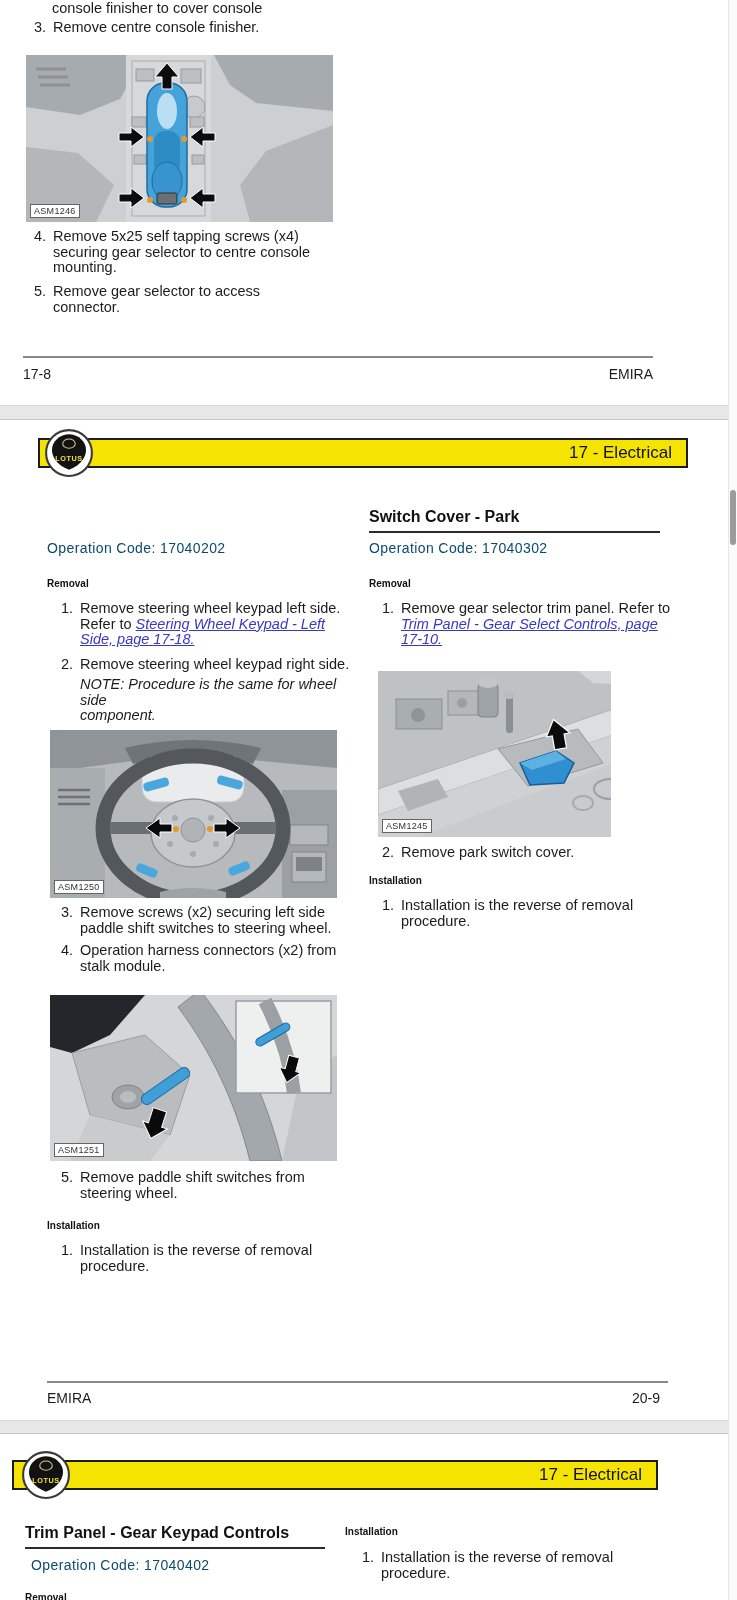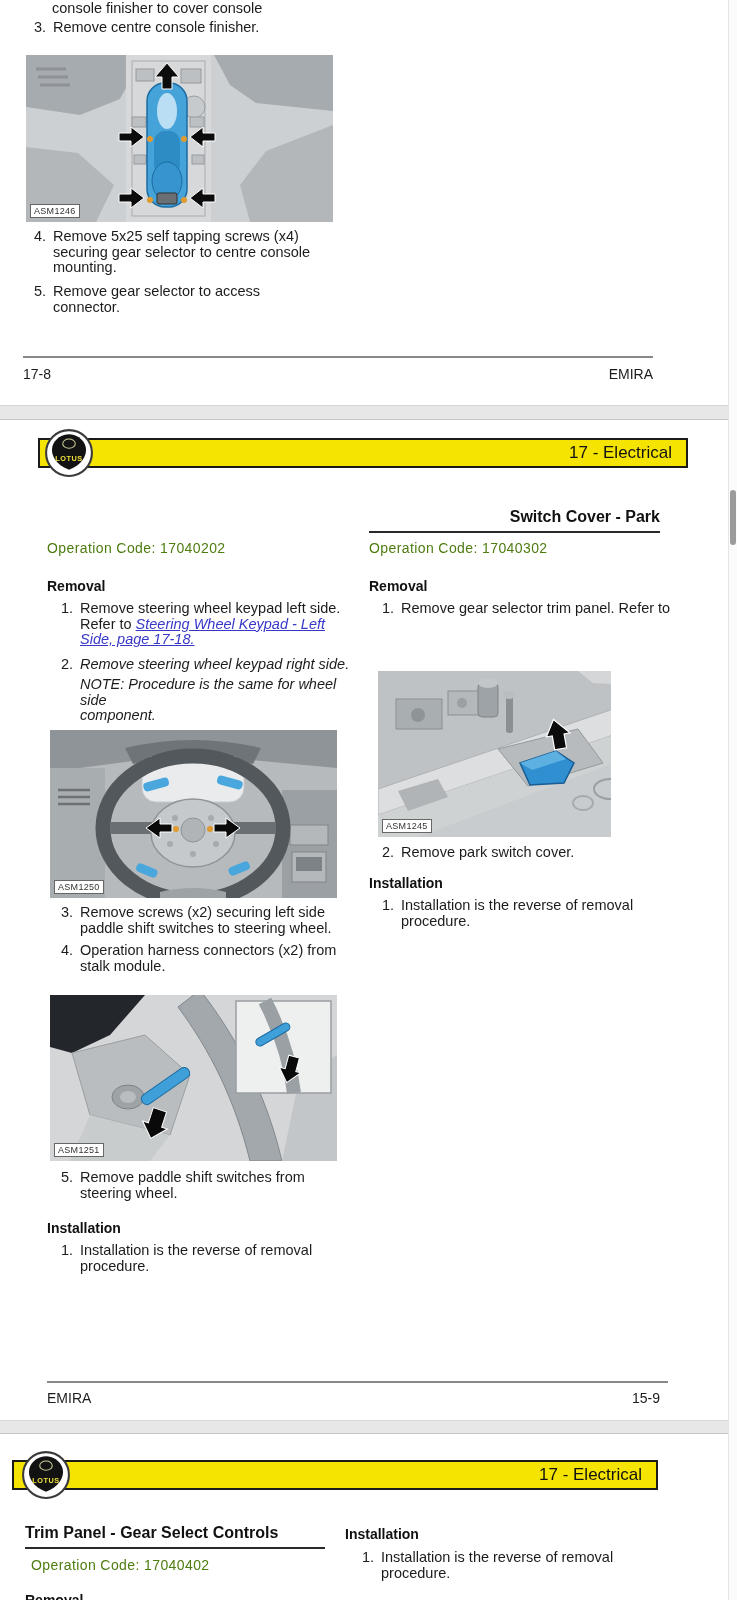--- a/index.html
+++ b/index.html
@@ -10,22 +10,22 @@
   }
   .page{position:absolute;left:0;width:737px;background:#fff;}
   .band{position:absolute;left:0;width:737px;background:#e7e7e7;
         border-top:1px solid #d6d6d6;border-bottom:1px solid #c5c5c5;box-sizing:border-box;}
   .banner{position:absolute;background:#f5e402;border:2px solid #1b1b1b;box-sizing:border-box;
           display:flex;align-items:center;justify-content:flex-end;padding-right:14px;
           font-size:17px;color:#111;}
   .logo{position:absolute;width:50px;height:50px;z-index:5;}
   .colhead{position:absolute;font-weight:bold;font-size:16px;color:#111;
            border-bottom:2px solid #2a2a2a;padding-bottom:5px;}
-  .opcode{position:absolute;font-size:14px;color:#4d7c0f;letter-spacing:0.4px;}
-  .h{position:absolute;font-weight:bold;font-size:14px;color:#111;}
+  .opcode{position:absolute;font-size:14px;color:#0c4a6e;letter-spacing:0.4px;}
+  .h{position:absolute;font-weight:bold;font-size:10px;color:#111;}
   .step{position:absolute;display:flex;font-size:14.5px;line-height:15.6px;color:#1c1c1c;}
   .step .n{width:19px;flex:none;}
   .step .t{white-space:pre-line;}
   .link{color:#3737c8;font-style:italic;text-decoration:underline;white-space:pre-line;}
   .note{position:absolute;font-style:italic;font-size:14.5px;line-height:15.6px;
         white-space:pre-line;color:#1c1c1c;}
   .fig{position:absolute;overflow:hidden;background:#cdd0d2;}
   .fig svg{display:block;}
   .figlabel{position:absolute;left:4px;bottom:4px;background:#fff;border:1px solid #666;
             font-size:9px;line-height:12px;padding:0 3px;color:#333;letter-spacing:0.3px;}
@@ -121,21 +121,21 @@
   <div class="h" style="left:47px;top:158px;">Removal</div>
 
   <div class="step" style="left:61px;top:181px;">
     <span class="n">1.</span>
     <span class="t" style="width:268px;"><span>Remove steering wheel keypad left side.
 Refer to </span><span class="link">Steering Wheel Keypad - Left
 Side, page 17-18.</span></span>
   </div>
   <div class="step" style="left:61px;top:237px;">
     <span class="n">2.</span>
-    <span class="t" style="width:280px;font-style:italic;">Remove steering wheel keypad right side.</span>
+    <span class="t" style="width:280px;">Remove steering wheel keypad right side.</span>
   </div>
   <div class="note" style="left:80px;top:257px;width:272px;">NOTE: Procedure is the same for wheel side
 component.</div>
 
   <div class="fig" style="left:50px;top:310px;width:287px;height:168px;">
     <svg width="287" height="168" viewBox="0 0 287 168">
       <rect width="287" height="168" fill="#b6babd"></rect>
       <path d="M0 0 H287 V38 L200 30 L90 30 L0 42 Z" fill="#8f9498"></path>
       <rect x="0" y="38" width="55" height="130" fill="#a8adb0"></rect>
       <path d="M8 60 H40 M8 67 H40 M8 74 H40" stroke="#6d7276" stroke-width="2.5" fill="none"></path>
@@ -207,28 +207,29 @@
     <span class="t" style="width:268px;">Remove paddle shift switches from
 steering wheel.</span>
   </div>
   <div class="h" style="left:47px;top:800px;">Installation</div>
   <div class="step" style="left:61px;top:823px;">
     <span class="n">1.</span>
     <span class="t" style="width:268px;">Installation is the reverse of removal
 procedure.</span>
   </div>
 
-  <div class="colhead" style="left:369px;top:88px;width:291px;text-align:right;">Switch Cover - Park</div>
+  <div class="colhead" style="left:369px;top:88px;width:291px;">Switch Cover - Park</div>
   <div class="opcode" style="left:369px;top:120px;">Operation Code: 17040302</div>
   <div class="h" style="left:369px;top:158px;">Removal</div>
 
   <div class="step" style="left:382px;top:181px;">
     <span class="n">1.</span>
     <span class="t" style="width:280px;"><span>Remove gear selector trim panel. Refer to
-</span></span>
+</span><span class="link">Trim Panel - Gear Select Controls, page
+17-10.</span></span>
   </div>
 
   <div class="fig" style="left:378px;top:251px;width:233px;height:166px;">
     <svg width="294" height="166" viewBox="0 0 294 166">
       <rect width="294" height="166" fill="#c9ccce"></rect>
       <path d="M0 0 H294 V18 L0 118 Z" fill="#bec2c4"></path>
       <path d="M200 0 H294 V16 L215 12 Z" fill="#d4d6d8"></path>
       <path d="M0 118 L294 18 L294 44 L0 144 Z" fill="#dcdedf" stroke="#aeb2b5"></path>
       <path d="M0 144 L294 44 L294 70 L40 166 L0 166 Z" fill="#cfd2d3"></path>
       <rect x="18" y="28" width="46" height="30" fill="#a9aeb1" stroke="#8a8f93"></rect>
@@ -256,40 +257,40 @@
   </div>
   <div class="h" style="left:369px;top:455px;">Installation</div>
   <div class="step" style="left:382px;top:478px;">
     <span class="n">1.</span>
     <span class="t" style="width:272px;">Installation is the reverse of removal
 procedure.</span>
   </div>
 
   <div class="rule" style="left:47px;top:961px;width:621px;"></div>
   <div class="foot" style="left:47px;top:970px;">EMIRA</div>
-  <div class="foot" style="left:47px;top:970px;width:613px;text-align:right;">15-9</div>
+  <div class="foot" style="left:47px;top:970px;width:613px;text-align:right;">20-9</div>
 </div>
 
 <div class="band" style="top:1420px;height:14px;"></div>
 
 <div class="page" style="top:1434px;height:166px;">
 
   <div class="banner" style="left:12px;top:26px;width:646px;height:30px;">
     <span>17 - Electrical</span>
   </div>
   <div class="logo" style="left:21px;top:16px;">
     <svg width="50" height="50" viewBox="0 0 48 48">
       <circle cx="24" cy="24" r="22" fill="#ffffff" stroke="#3a3a3a" stroke-width="2"></circle>
       <path d="M24 6 C30 6 38 10 40 18 C42 26 36 36 24 40 C12 36 6 26 8 18 C10 10 18 6 24 6 Z" fill="#121212"></path>
       <ellipse cx="24" cy="15" rx="6" ry="4.5" fill="none" stroke="#cfcf9a" stroke-width="1"></ellipse>
       <text x="24" y="32" font-size="7" font-weight="bold" fill="#f0e13a" text-anchor="middle" letter-spacing="0.5">LOTUS</text>
     </svg>
   </div>
 
-  <div class="colhead" style="left:25px;top:90px;width:300px;">Trim Panel - Gear Select Controls</div>
+  <div class="colhead" style="left:25px;top:90px;width:300px;">Trim Panel - Gear Keypad Controls</div>
   <div class="opcode" style="left:31px;top:123px;">Operation Code: 17040402</div>
   <div class="h" style="left:25px;top:158px;">Removal</div>
 
   <div class="h" style="left:345px;top:92px;">Installation</div>
   <div class="step" style="left:362px;top:116px;">
     <span class="n">1.</span>
     <span class="t" style="width:272px;">Installation is the reverse of removal
 procedure.</span>
   </div>
 </div>

